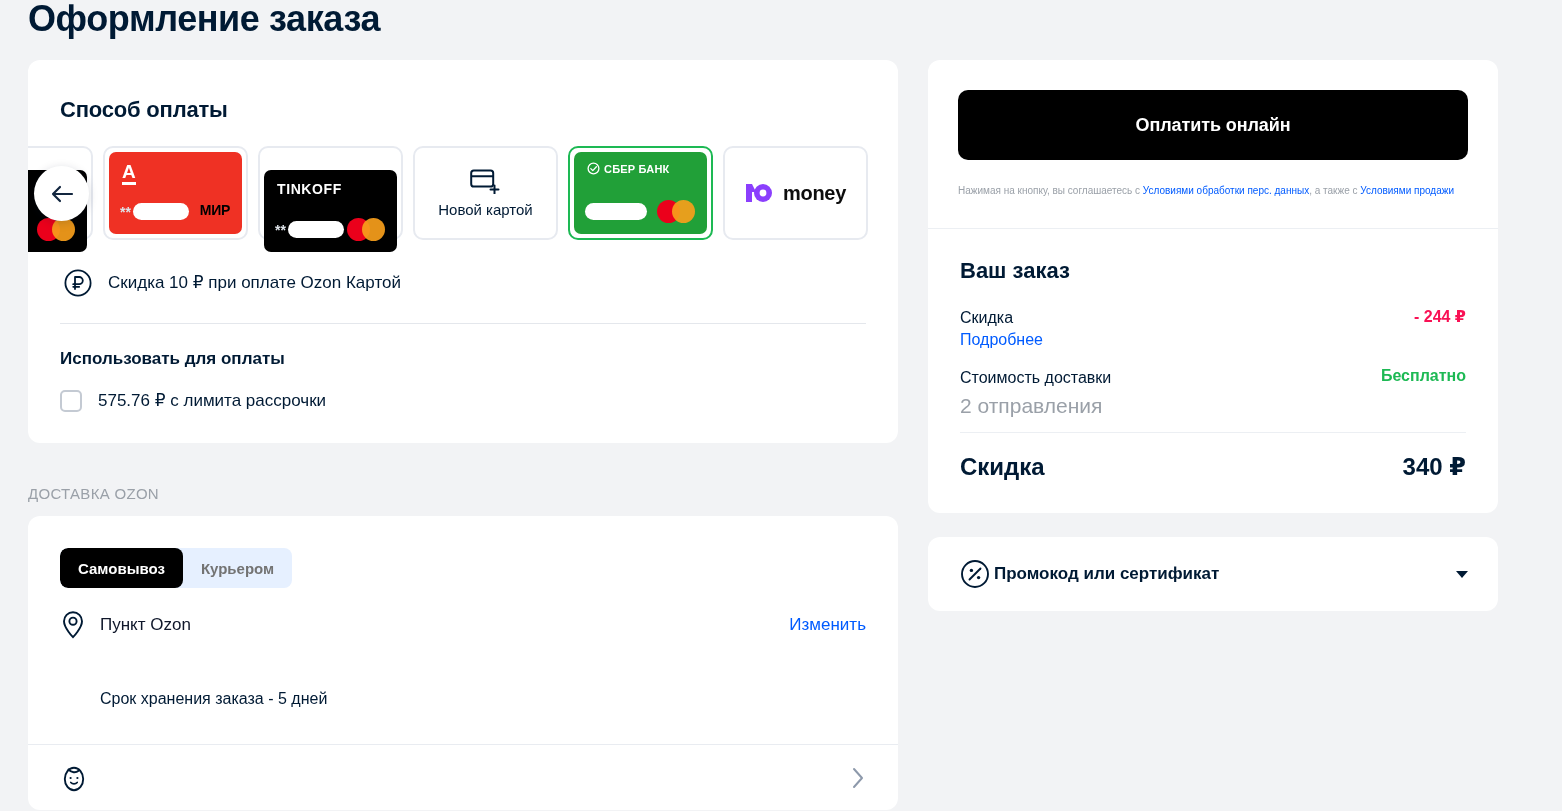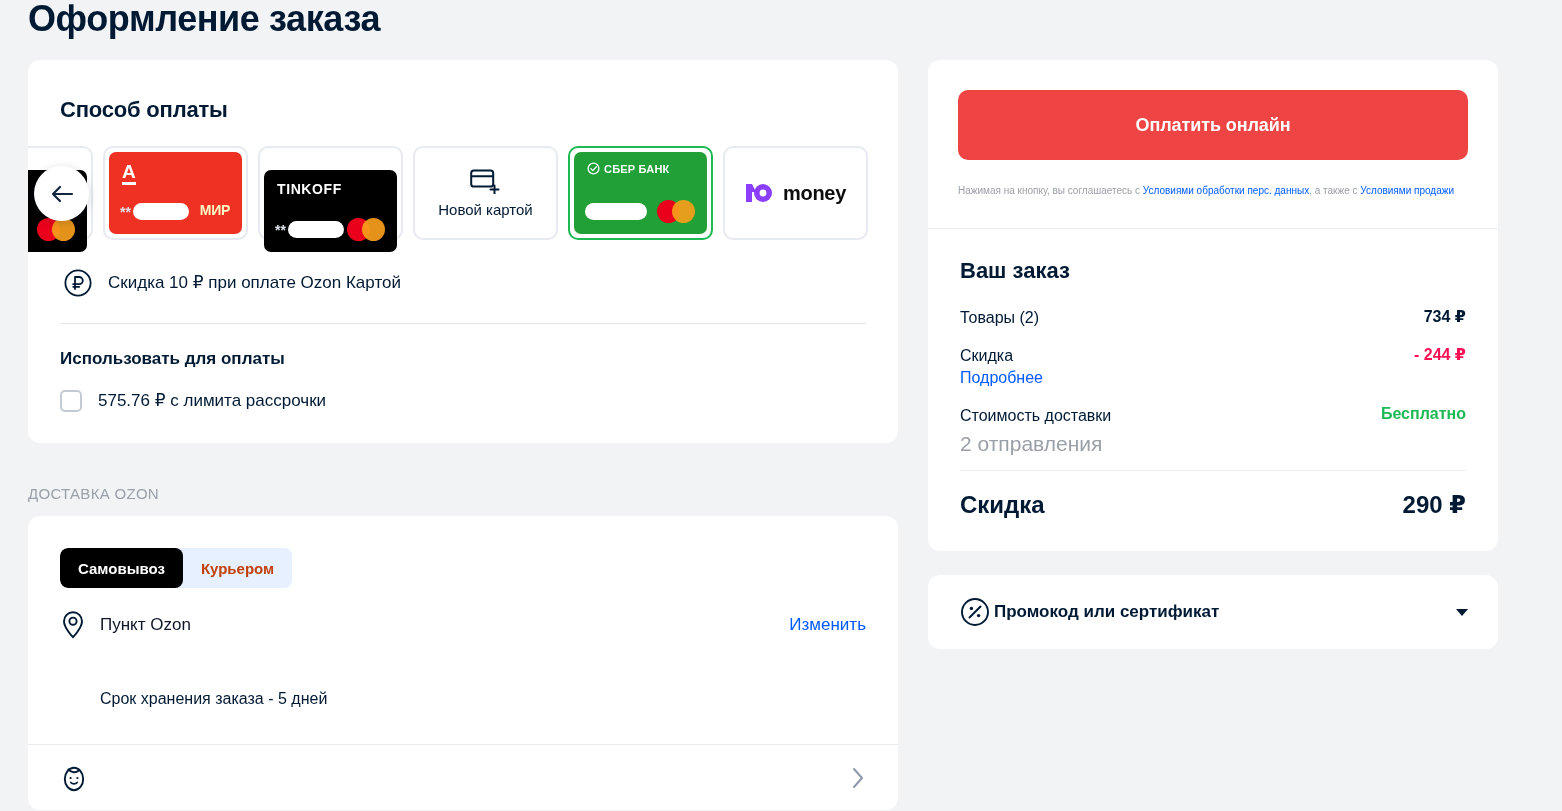--- a/index.html
+++ b/index.html
@@ -150,21 +150,21 @@
     position: absolute;
     width: 23px; height: 23px;
     border-radius: 50%;
     display: block;
   }
   .mc-logo i.l { left: 0;  background: #eb001b; }
   .mc-logo i.r { right: 0; background: #f79e1b; opacity: .92; }
   .mir-logo {
     position: absolute;
     right: 12px; bottom: 16px;
-    color: #fef9c3;
+    color: #000000;
     font-size: 14px;
     font-weight: 800;
     letter-spacing: -0.3px;
   }
   .pc-center {
     width: 100%; height: 100%;
     display: flex; flex-direction: column;
     align-items: center; justify-content: center;
     gap: 8px;
   }
@@ -252,21 +252,21 @@
     border-radius: 8px;
     overflow: hidden;
     height: 40px;
   }
   .seg-btn {
     border: none;
     background: transparent;
     font-family: inherit;
     font-size: 15px;
     font-weight: 700;
-    color: #c2410c;
+    color: #737373;
     padding: 0 18px;
     height: 40px;
     cursor: pointer;
     border-radius: 8px;
   }
   .seg-btn.active { background: #000000; color: #fff; }
 
   .pickup-row {
     display: flex;
     align-items: center;
@@ -301,21 +301,21 @@
     letter-spacing: 2px;
   }
 
   
   .summary-card { overflow: hidden; }
   .pay-btn {
     display: block;
     width: 510px;
     height: 70px;
     margin: 30px auto 0 auto;
-    background: #ef4444;
+    background: #000000;
     border: none;
     border-radius: 10px;
     color: #fff;
     font-family: inherit;
     font-size: 18px;
     font-weight: 700;
     cursor: pointer;
     letter-spacing: -0.1px;
   }
   .terms {
@@ -542,26 +542,20 @@
 
       <div class="terms">
         <span>Нажимая на кнопку, вы соглашаетесь с </span><span class="link">Условиями обработки перс. данных</span><span>, а также с </span><span class="link">Условиями продажи</span>
       </div>
 
       <div class="sum-divider"></div>
 
       <div class="order-title">Ваш заказ</div>
 
       <div class="sum-rows">
-        <div class="sum-row">
-          <div>
-            <div class="sum-label">Товары (2)</div>
-          </div>
-          <div class="sum-val">734 ₽</div>
-        </div>
 
         <div class="sum-row">
           <div>
             <div class="sum-label">Скидка</div>
             <div class="sum-sublink">Подробнее</div>
           </div>
           <div class="sum-val neg">- 244 ₽</div>
         </div>
 
         <div class="sum-row">
@@ -570,21 +564,21 @@
             <div class="sum-sub">2 отправления</div>
           </div>
           <div class="sum-val free">Бесплатно</div>
         </div>
       </div>
 
       <div class="total-divider"></div>
 
       <div class="total-row">
         <span class="total-label">Скидка</span>
-        <span class="total-val">290 ₽</span>
+        <span class="total-val">340 ₽</span>
       </div>
     </div>
 
     <div class="card promo-card">
       <div class="promo-left">
         <svg width="30" height="30" viewBox="0 0 30 30">
           <circle cx="15" cy="15" r="13" fill="none" stroke="#001a34" stroke-width="1.9"></circle>
           <path d="M9.5 20.5L20.5 9.5" stroke="#001a34" stroke-width="1.9" stroke-linecap="round"></path>
           <circle cx="11.4" cy="11.4" r="1.7" fill="#001a34"></circle>
           <circle cx="18.6" cy="18.6" r="1.7" fill="#001a34"></circle>

